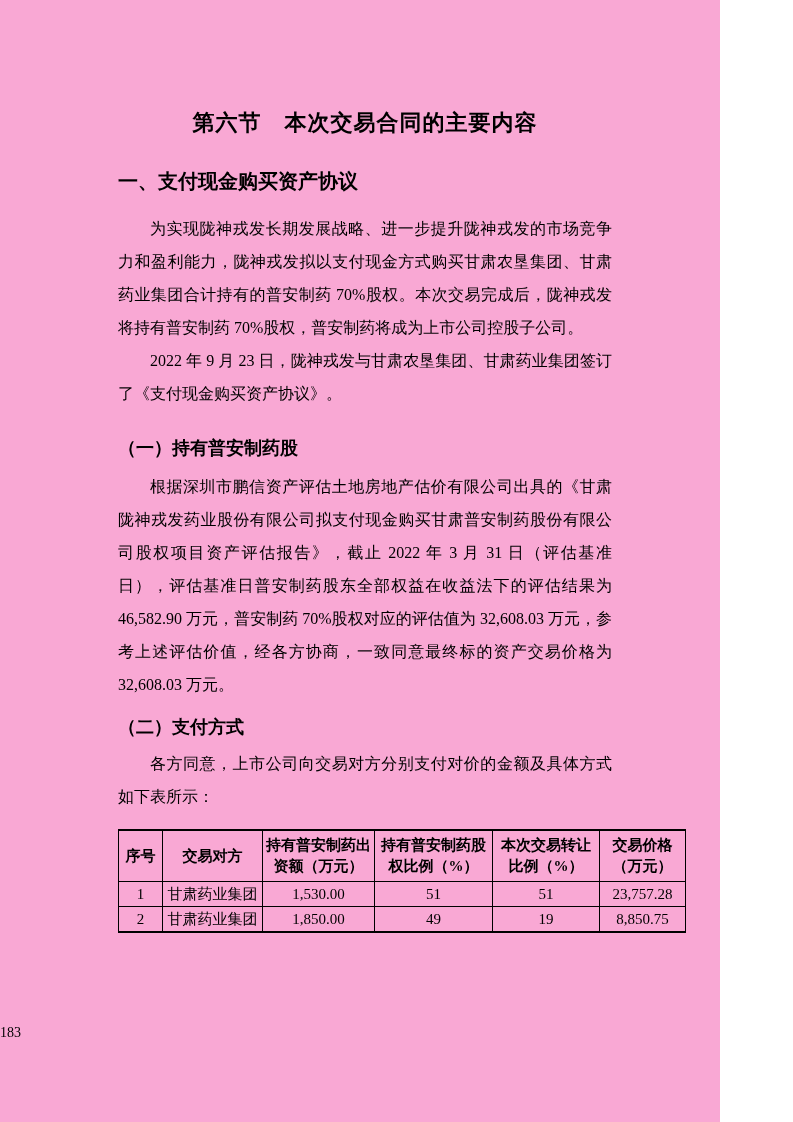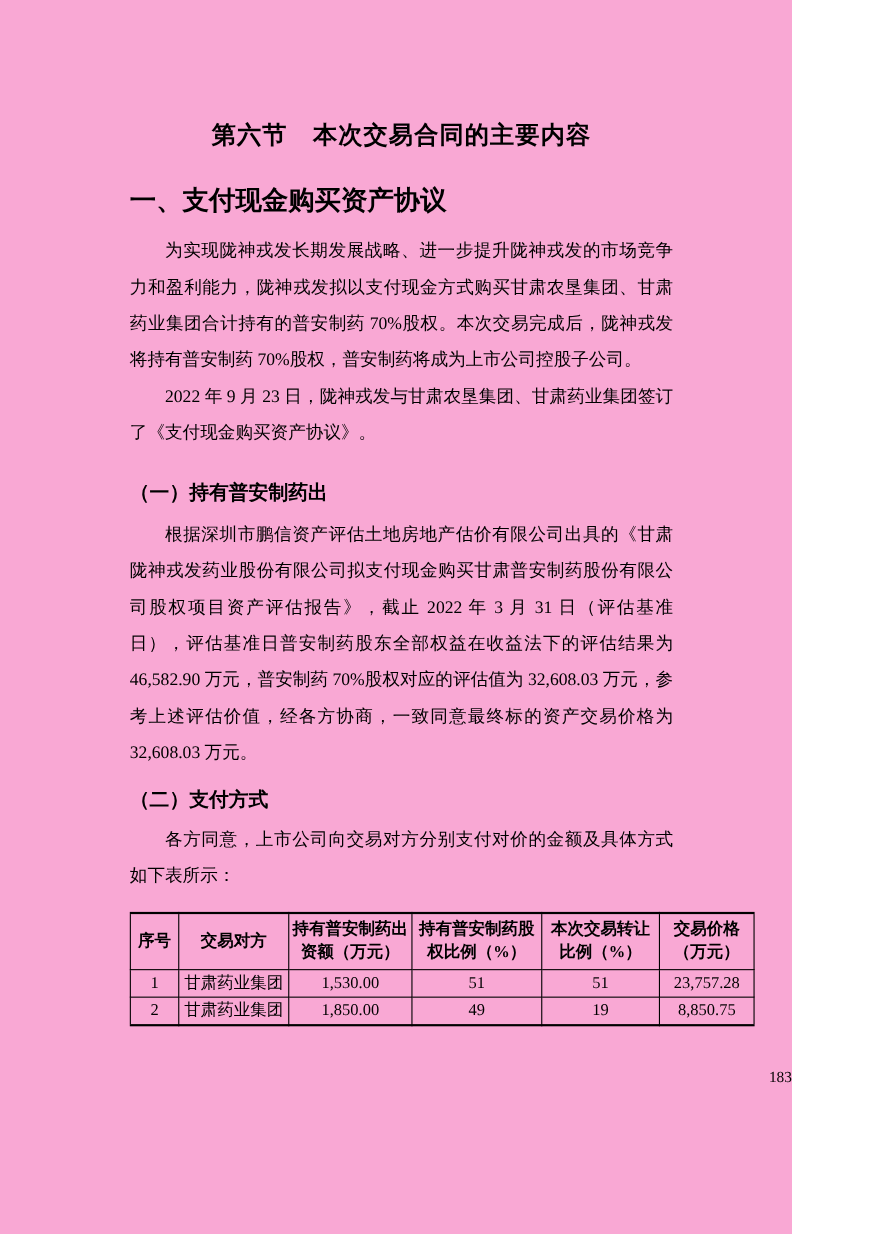--- a/index.html
+++ b/index.html
@@ -23,23 +23,23 @@
     margin: 0;
     text-align: center;
     font-family: "Liberation Sans", "DejaVu Sans", sans-serif;
     font-weight: bold;
     font-size: 22px;
     line-height: 30px;
     letter-spacing: 1px;
   }
   .h-level1 {
     margin: 32px 0 0 0;
-    font-family: Liberation Sans, sans-serif;
+    font-family: Liberation Mono, monospace;
     font-weight: bold;
-    font-size: 24px;
+    font-size: 20px;
     line-height: 26px;
   }
   .h-level2 {
     font-family: "Liberation Sans", "DejaVu Sans", sans-serif;
     font-weight: bold;
     font-size: 18px;
     line-height: 24px;
   }
   .h-sub1 { margin: 26px 0 0 0; }
   .h-sub2 { margin: 14px 0 0 0; }
@@ -78,40 +78,40 @@
     line-height: 16px;
     font-weight: normal;
   }
   .pay-table tr.total-row td {
     font-weight: bold;
   }
   .page-footer {
     position: absolute;
     left: 0;
     right: 0;
-    top: 972px;
-    text-align: right;
+    top: 1024px;
+    text-align: left;
     font-size: 14px;
     line-height: 18px;
   }
 </style>
 </head>
 <body>
 
 <div class="page">
   <div class="content">
 
     <h1 class="doc-title">第六节　本次交易合同的主要内容</h1>
 
     <h2 class="h-level1">一、支付现金购买资产协议</h2>
 
     <p class="para first-after-heading">为实现陇神戎发长期发展战略、进一步提升陇神戎发的市场竞争力和盈利能力，陇神戎发拟以支付现金方式购买甘肃农垦集团、甘肃药业集团合计持有的普安制药 70%股权。本次交易完成后，陇神戎发将持有普安制药 70%股权，普安制药将成为上市公司控股子公司。</p>
     <p class="para">2022 年 9 月 23 日，陇神戎发与甘肃农垦集团、甘肃药业集团签订了《支付现金购买资产协议》。</p>
 
-    <h3 class="h-level2 h-sub1">（一）持有普安制药出</h3>
+    <h3 class="h-level2 h-sub1">（一）持有普安制药股</h3>
 
     <p class="para mt10">根据深圳市鹏信资产评估土地房地产估价有限公司出具的《甘肃陇神戎发药业股份有限公司拟支付现金购买甘肃普安制药股份有限公司股权项目资产评估报告》，截止 2022 年 3 月 31 日（评估基准日），评估基准日普安制药股东全部权益在收益法下的评估结果为 46,582.90 万元，普安制药 70%股权对应的评估值为 32,608.03 万元，参考上述评估价值，经各方协商，一致同意最终标的资产交易价格为 32,608.03 万元。</p>
 
     <h3 class="h-level2 h-sub2">（二）支付方式</h3>
 
     <p class="para mt8">各方同意，上市公司向交易对方分别支付对价的金额及具体方式如下表所示：</p>
 
     <table class="pay-table">
       <colgroup>
         <col style="width:44px">

